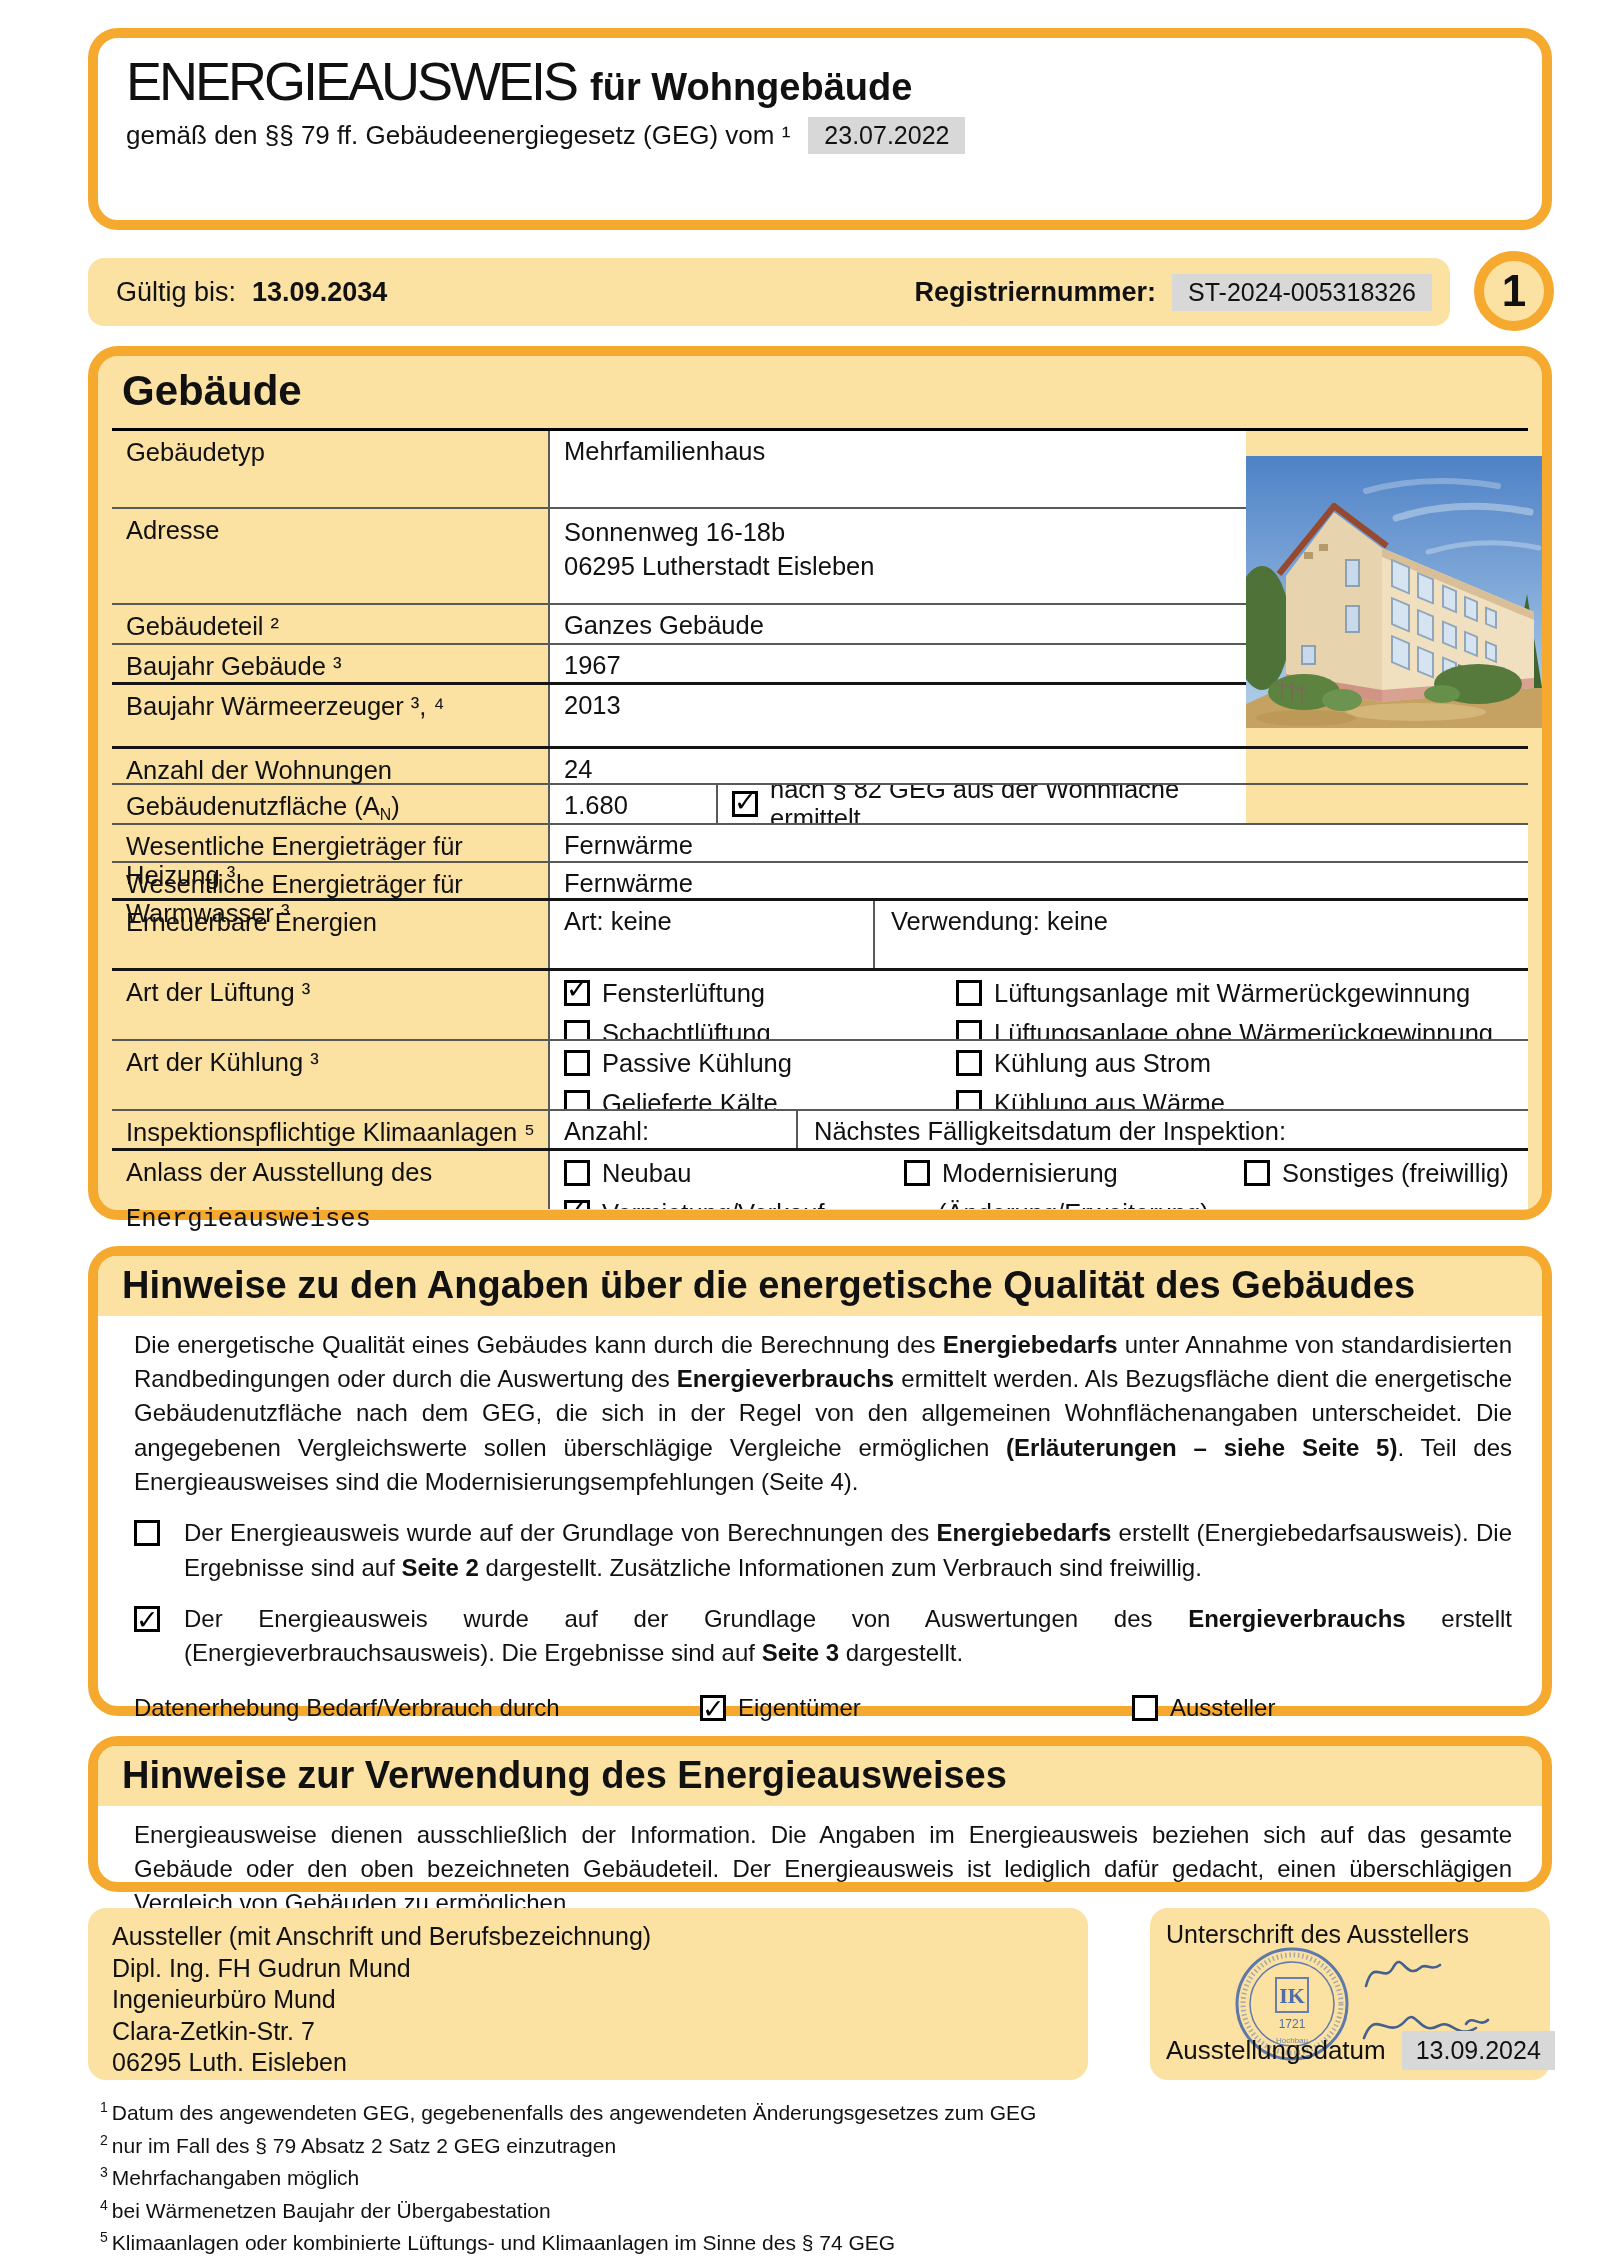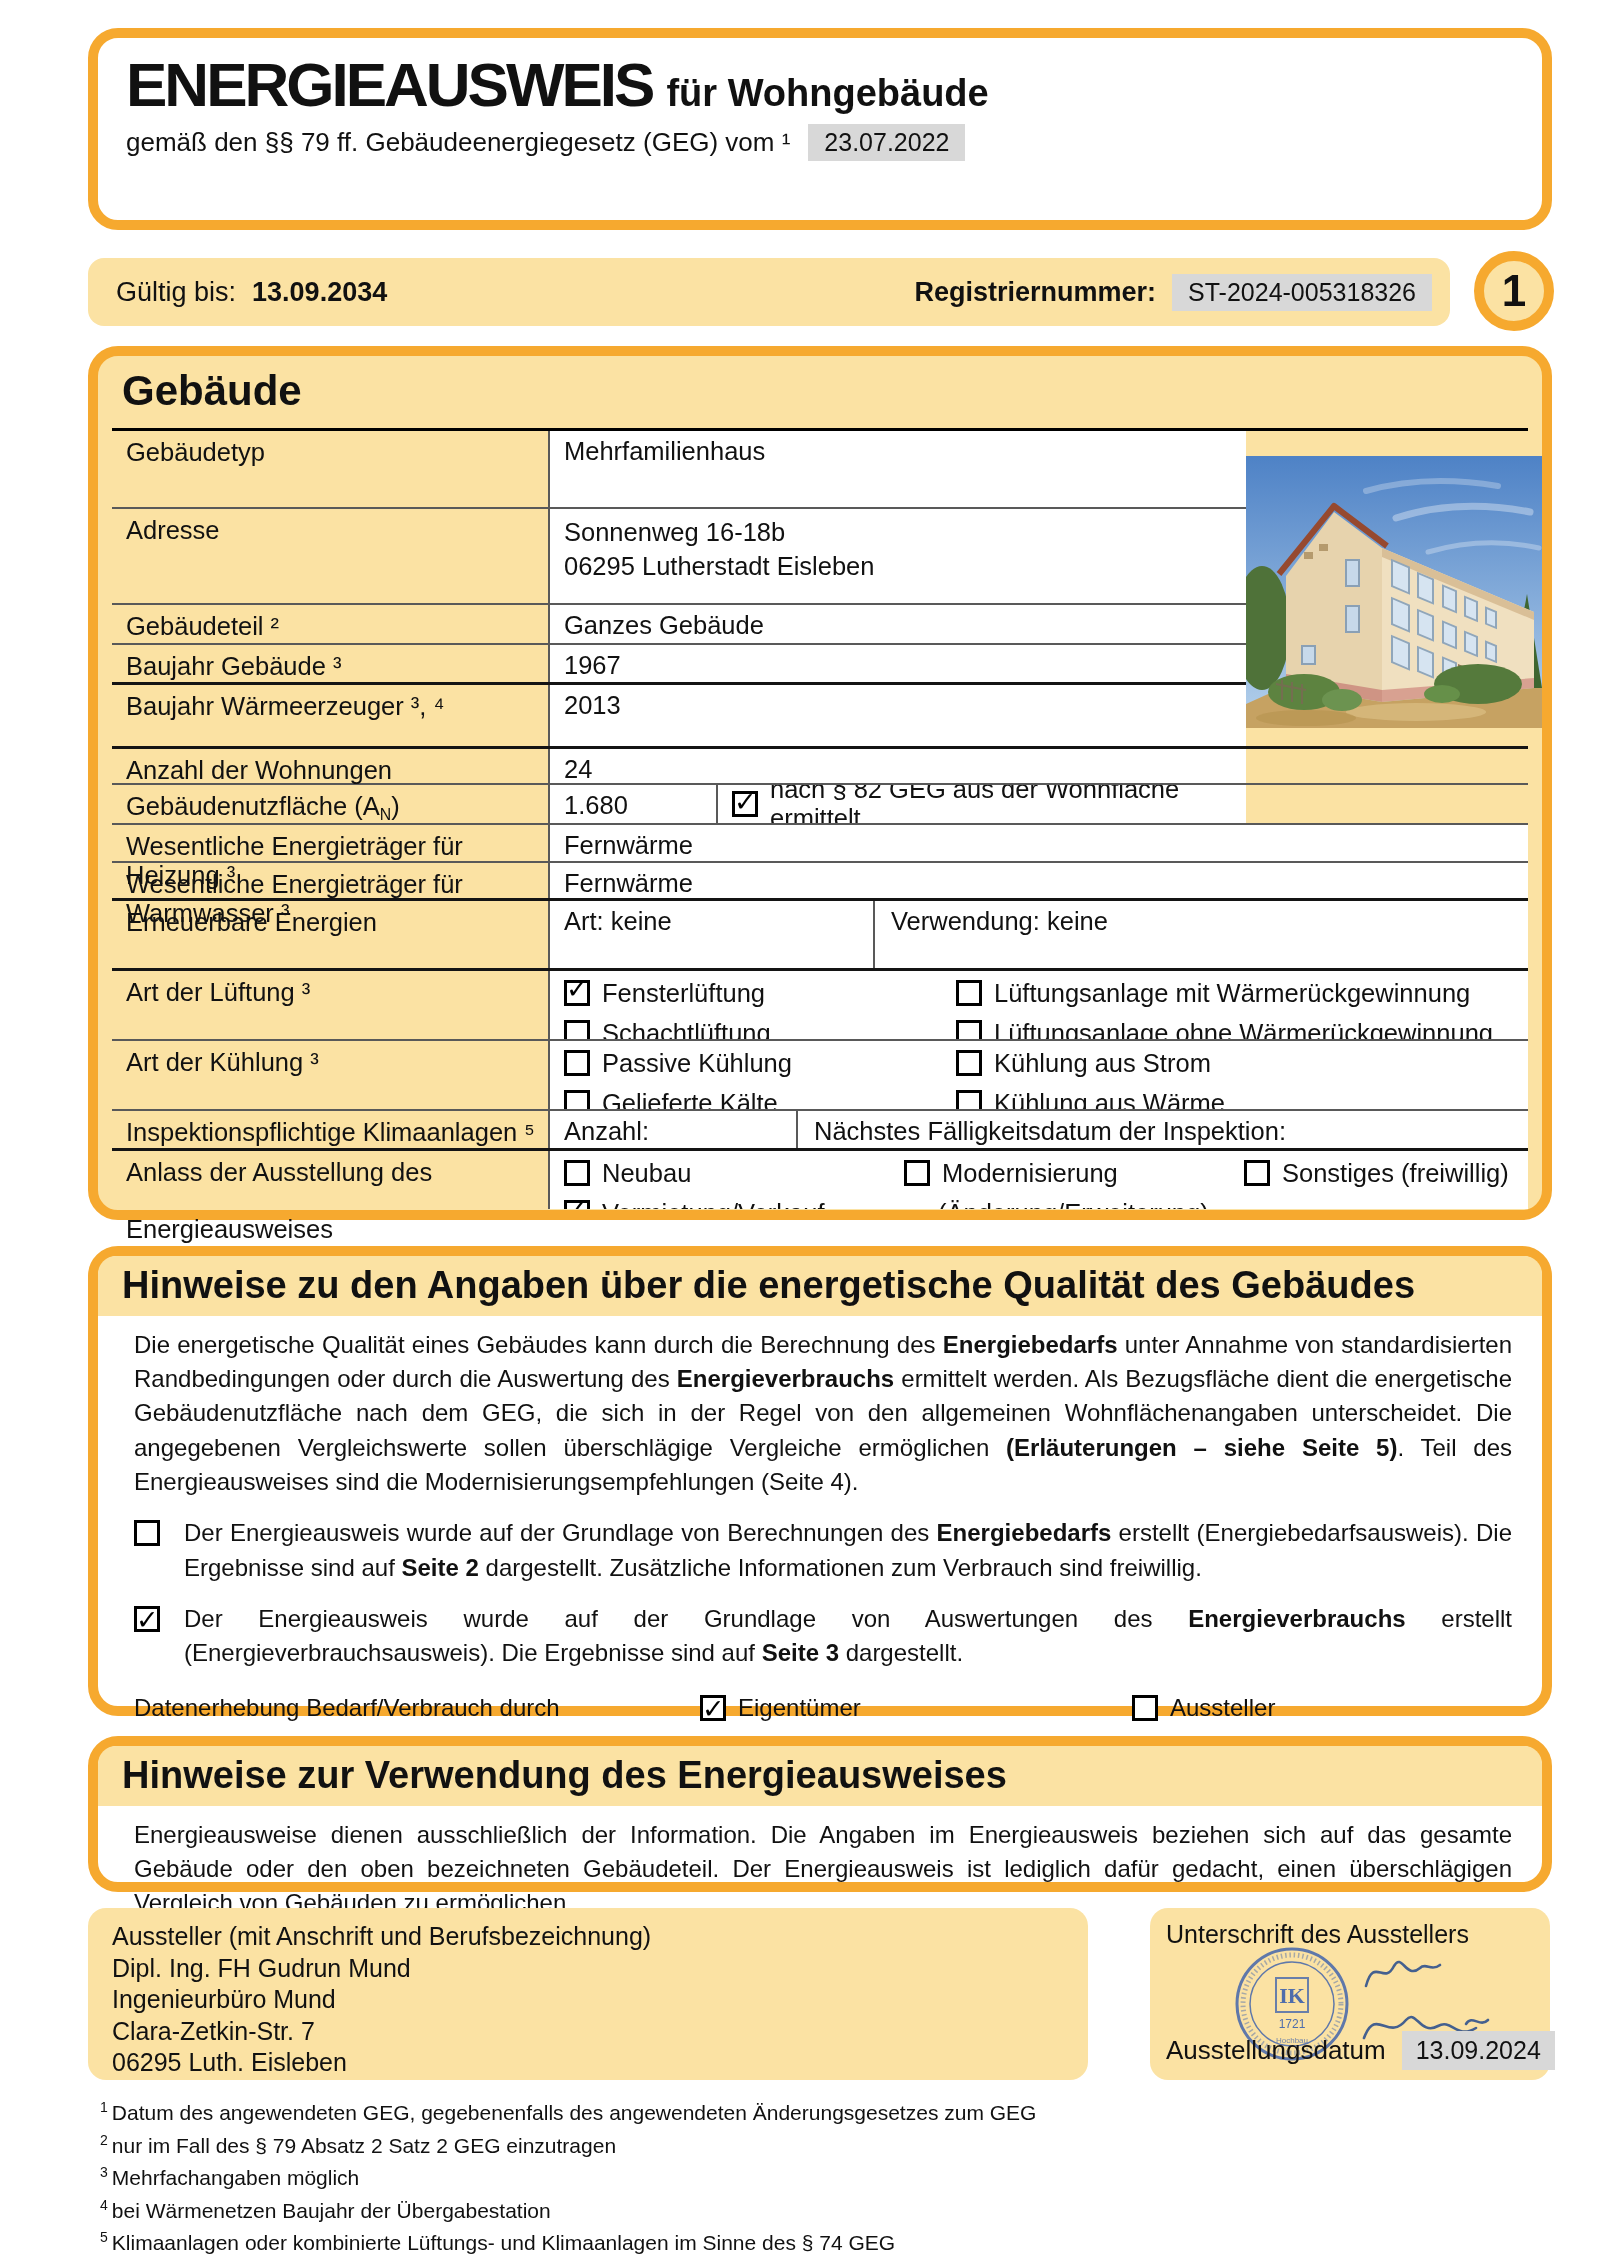--- a/index.html
+++ b/index.html
@@ -15,21 +15,21 @@
   .b{font-weight:700;}
   .subn{font-size:0.62em;vertical-align:-0.3em;}
   .gray-field{background:var(--gray);padding:4px 16px;font-size:25px;display:inline-block;}
 
   
   .panel{position:absolute;box-sizing:border-box;background:#fff;border:10px solid var(--orange);border-radius:30px;}
 
   
   .header-panel{left:88px;top:28px;width:1464px;height:202px;}
   .title-row{padding:16px 0 0 28px;display:flex;align-items:baseline;white-space:nowrap;}
-  .main-title{font-size:62px;font-weight:700;letter-spacing:-3px;line-height:1;}
+  .main-title{font-size:54px;font-weight:400;letter-spacing:-3px;line-height:1;}
   .title-suffix{font-size:38px;font-weight:700;margin-left:14px;}
   .law-row{padding:8px 0 0 28px;font-size:26px;display:flex;align-items:center;gap:18px;}
 
   
   .valid-band{position:absolute;left:88px;top:258px;width:1362px;height:68px;background:var(--yellow);
     border-radius:16px;display:flex;align-items:center;box-sizing:border-box;padding:0 18px 0 28px;font-size:27px;}
   .vb-value{font-weight:700;margin-left:16px;}
   .vb-reg-label{font-weight:700;margin-left:auto;margin-right:16px;}
   .page-circle{position:absolute;left:1474px;top:251px;width:80px;height:80px;box-sizing:border-box;
     border:10px solid var(--orange);border-radius:50%;background:var(--yellow);
@@ -55,21 +55,21 @@
   .sp-cb{flex:1;display:flex;align-items:center;padding-left:14px;}
   .sp-a{width:325px;flex:none;padding:6px 0 0 14px;border-right:2px solid var(--line);box-sizing:border-box;}
   .sp-a.wAnz{width:248px;}
   .sp-b{flex:1;padding:6px 0 0 16px;}
   .opts{display:flex;padding:8px 0 0 14px;}
   .opt-col{width:392px;flex:none;display:flex;flex-direction:column;gap:12px;}
   .opt-col.w340{width:340px;}
   .opt-col.colflex{flex:1;}
   .opt{display:flex;align-items:center;font-size:25.5px;line-height:1.1;}
   .opt-sub{margin-left:34px;font-size:25.5px;}
-  .l2{margin-top:28px;}
+  .l2{margin-top:18px;font-family:Liberation Mono, monospace;}
 
   
   .cb{width:20px;height:20px;flex:none;border:3px solid #000;background:#fff;position:relative;display:inline-block;box-sizing:content-box;margin-right:12px;}
   .cb.checked::after{content:"\2713";position:absolute;left:-1px;top:-8px;font-size:27px;font-weight:700;color:#000;}
 
   
   .photo{position:absolute;left:1148px;top:100px;width:296px;height:272px;overflow:hidden;}
   .photo svg{display:block;width:100%;height:100%;}
 
   

